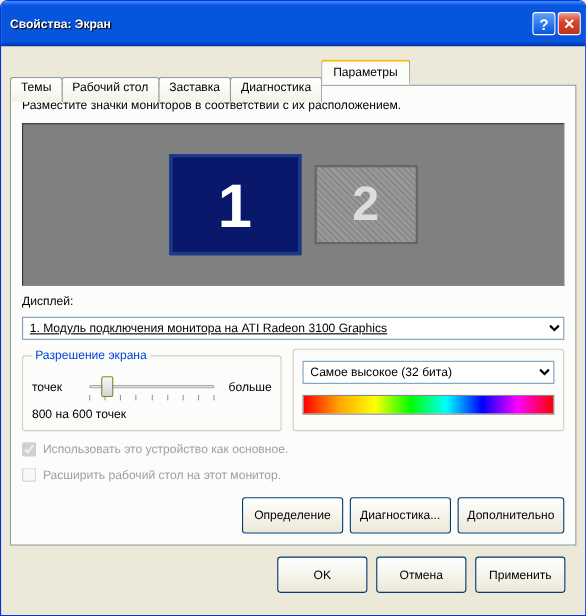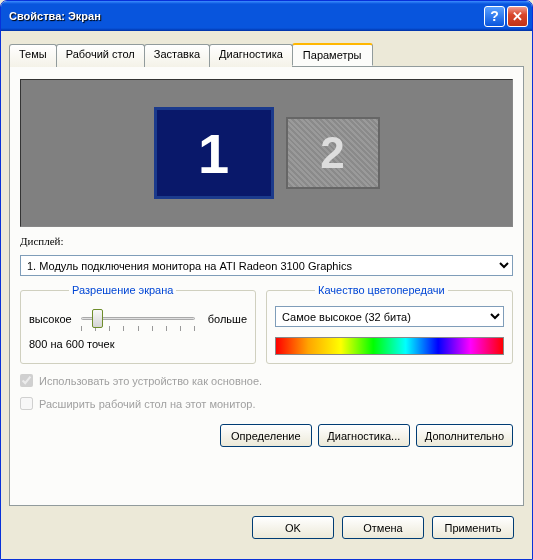--- a/index.html
+++ b/index.html
@@ -1,53 +1,53 @@
 <!DOCTYPE html>
 <html><head>
 <meta charset="utf-8">
 <style>
 * { box-sizing: border-box; margin: 0; padding: 0; font-family: Tahoma, sans-serif; font-size: 11px; }
 body { background: #ece9d8; width: 533px; height: 560px; overflow: hidden; }
 .window { width: 533px; height: 560px; border: 1px solid #0831d9; border-radius: 7px 7px 0 0; background: #ece9d8; display: flex; flex-direction: column; }
-.titlebar { height: 30px; background: linear-gradient(to bottom, #3b8cff 0%, #0855dd 10%, #0855dd 90%, #0031a5 100%); border-radius: 6px 6px 0 0; display: flex; align-items: center; padding: 0 4px 0 8px; color: #fff; font-weight: bold; font-size: 13px; }
+.titlebar { height: 44px; background: linear-gradient(to bottom, #3b8cff 0%, #0855dd 10%, #0855dd 90%, #0031a5 100%); border-radius: 6px 6px 0 0; display: flex; align-items: center; padding: 0 4px 0 8px; color: #fff; font-weight: bold; font-size: 13px; }
 .titlebar .title { flex: 1; text-shadow: 1px 1px 1px #000; }
 .titlebar .btn { width: 21px; height: 21px; margin-left: 2px; border: 1px solid #fff; border-radius: 3px; display: flex; align-items: center; justify-content: center; font-weight: bold; color: #fff; cursor: pointer; }
 .help-btn { background: linear-gradient(to bottom, #5aa1ff, #0855dd); font-size: 14px; }
 .close-btn { background: linear-gradient(to bottom, #f09b8e, #d9472b 40%, #c03317); font-size: 13px; }
 .client { flex: 1; padding: 12px 8px 8px 8px; display: flex; flex-direction: column; }
 .tabs-row { display: flex; position: relative; z-index: 2; }
-.tab { padding: 3px 9px; background: linear-gradient(to bottom, #fff, #f4f2e8); border: 1px solid #919b9c; border-bottom: none; border-radius: 3px 3px 0 0; margin-right: -1px; cursor: pointer; position: relative; top: 1px; }
+.tab { padding: 3px 9px; background: linear-gradient(to bottom, #fff, #f4f2e8); border: 1px solid #919b9c; border-bottom: none; border-radius: 3px 3px 0 0; margin-right: -1px; cursor: pointer; position: relative; top: 16px; }
 .tab.active { background: #fcfcfa; border-bottom: 1px solid #fcfcfa; z-index: 3; padding: 4px 10px; top: 0; border-top: 2px solid #ffb700; }
 .tab-panel { flex: 1; background: #fcfcfa; border: 1px solid #919b9c; padding: 12px 10px 10px 10px; display: flex; flex-direction: column; gap: 8px; }
 .instr { color: #000; margin-bottom: 2px; }
 .monitor-area { width: 100%; height: 148px; background: #808080; border: 1px inset #888; display: flex; align-items: center; justify-content: center; gap: 12px; }
 .mon { width: 120px; height: 92px; border: 3px solid #1b3a8c; background: #09186a; color: #fff; font-size: 56px; font-weight: bold; font-family: Arial; display: flex; align-items: center; justify-content: center; cursor: pointer; }
 .mon.inactive { width: 94px; height: 72px; background: repeating-linear-gradient(45deg, #9a9a9a 0 2px, #8a8a8a 2px 4px); border: 2px solid #666; color: #ddd; font-size: 44px; }
-.disp-label { color: #000; font-family: Liberation Serif, serif; }
+.disp-label { color: #000; }
 .dropdown { display: flex; }
-.dropdown select { flex: 1; height: 21px; border: 1px solid #7f9db9; background: #fff; padding: 1px 2px; }
+.dropdown select { flex: 1; height: 21px; border: 1px solid #7f9db9; background: #fff; padding: 1px 2px; text-decoration: underline; }
 .groups-row { display: flex; gap: 10px; }
 fieldset { border: 1px solid #d0d0bf; border-radius: 3px; padding: 6px 8px 8px 8px; }
-legend { color: #0046d5; padding: 0 3px; margin-left: 40px; }
+legend { color: #0046d5; padding: 0 3px; }
 .g-res { flex: 1; }
 .g-qual { flex: 1.05; }
 .slider-row { display: flex; align-items: center; gap: 6px; margin-top: 4px; }
 .slider-row .lbl { min-width: 46px; }
 .slider-track { flex: 1; height: 26px; position: relative; display: flex; align-items: center; }
 .track-line { position: absolute; left: 0; right: 0; top: 11px; height: 3px; background: #e0e0e0; border: 1px solid #aaa; border-radius: 2px; }
 .ticks { position: absolute; left: 0; right: 0; bottom: 0; height: 6px; display: flex; justify-content: space-between; }
 .ticks span { display: block; width: 1px; height: 5px; background: #999; }
 .thumb { position: absolute; left: 10%; top: 3px; width: 11px; height: 19px; background: linear-gradient(#f8f8f8, #d4d4d4); border: 1px solid #6e8d2b; border-radius: 2px; cursor: pointer; }
 .res-val { text-align: left; margin-top: 6px; }
 .qual-sel { width: 100%; height: 21px; border: 1px solid #7f9db9; background: #fff; margin: 4px 0 10px 0; padding: 1px 2px; }
 .spectrum { width: 100%; height: 18px; border: 1px solid #888; background: linear-gradient(to right, red, orange, yellow, lime, cyan, blue, magenta, red); }
 .chk-row { display: flex; align-items: center; gap: 6px; color: #a0a0a0; margin-top: 2px; }
 .chk-row input { width: 13px; height: 13px; }
 .btn-row { display: flex; justify-content: flex-end; gap: 6px; margin-top: 6px; }
-.wbtn { min-width: 92px; height: 23px; border: 1px solid #003c74; background: linear-gradient(#fff, #ece9d8); border-radius: 3px; cursor: pointer; padding: 0 8px; }
+.wbtn { min-width: 92px; height: 33px; border: 1px solid #003c74; background: linear-gradient(#fff, #ece9d8); border-radius: 3px; cursor: pointer; padding: 0 8px; }
 .wbtn:disabled { color: #a0a0a0; border-color: #b0b0b0; cursor: default; }
 .footer { padding: 10px 10px 12px 0; display: flex; justify-content: flex-end; gap: 8px; }
 .footer .wbtn { min-width: 82px; }
 </style>
 </head>
 <body>
 
 <div class="window">
   <div class="titlebar">
     <span class="title">Свойства: Экран</span>
@@ -56,56 +56,56 @@
   </div>
   <div class="client">
     <div class="tabs-row">
       <div class="tab">Темы</div>
       <div class="tab">Рабочий стол</div>
       <div class="tab">Заставка</div>
       <div class="tab">Диагностика</div>
       <div class="tab active">Параметры</div>
     </div>
     <div class="tab-panel">
+      <div class="instr">Разместите значки мониторов в соответствии с их расположением.</div>
       <div class="monitor-area">
         <div class="mon">1</div>
         <div class="mon inactive">2</div>
       </div>
       <div class="disp-label">Дисплей:</div>
       <div class="dropdown">
         <select>
           <option>1. Модуль подключения монитора на ATI Radeon 3100 Graphics</option>
         </select>
       </div>
       <div class="groups-row">
         <fieldset class="g-res">
           <legend>Разрешение экрана</legend>
           <div class="slider-row">
-            <span class="lbl">высокое</span>
+            <span class="lbl">точек</span>
             <div class="slider-track">
               <div class="track-line"></div>
               <div class="ticks">
                   <span></span>
                   <span></span>
                   <span></span>
                   <span></span>
                   <span></span>
                   <span></span>
                   <span></span>
                   <span></span>
                   <span></span>
                 </div>
               <div class="thumb"></div>
             </div>
             <span class="lbl" style="text-align:right">больше</span>
           </div>
           <div class="res-val">800 на 600 точек</div>
         </fieldset>
         <fieldset class="g-qual">
-          <legend>Качество цветопередачи</legend>
           <select class="qual-sel">
             <option>Самое высокое (32 бита)</option>
           </select>
           <div class="spectrum"></div>
         </fieldset>
       </div>
       <label class="chk-row">
         <input type="checkbox" checked="" disabled="" style="">
         <span>Использовать это устройство как основное.</span>
       </label>

